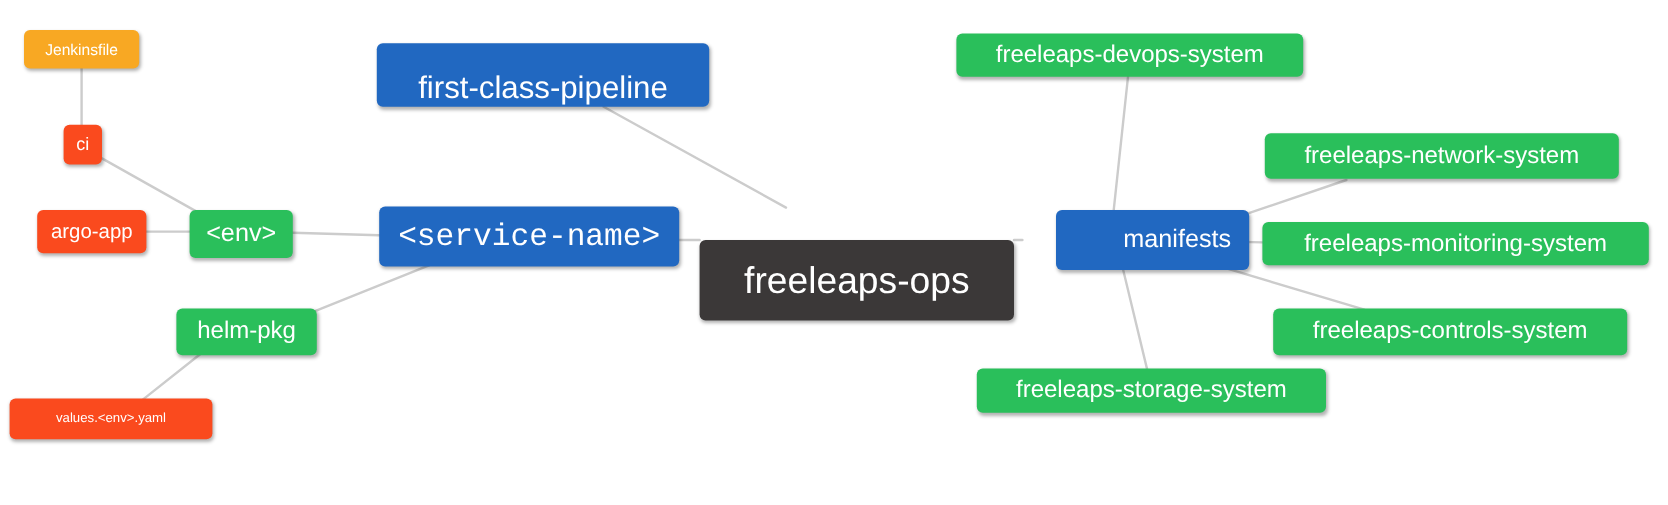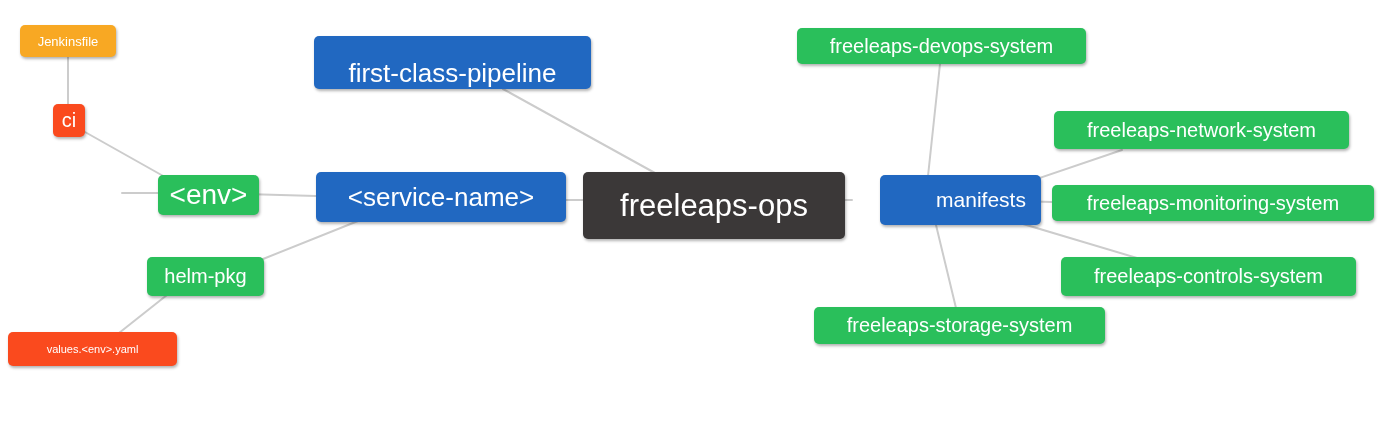--- a/index.html
+++ b/index.html
@@ -31,34 +31,34 @@
     display: flex;
     align-items: center;
     justify-content: center;
     color: #ffffff;
     border-radius: 5px;
     box-shadow: 1px 2px 3px rgba(0, 0, 0, 0.3);
     white-space: nowrap;
     cursor: pointer;
     box-sizing: border-box;
   }
-  .c-root   { background: #3b3838; }
+  .c-root   { background: #3b3838; margin-top: 28px; }
   .c-blue   { background: #2168c1; }
   .c-green  { background: #2abf5b; }
   .c-red    { background: #fa4a1e; }
   .c-orange { background: #f8a823; }
 
   #n-root       { left: 583px;  top: 172px; width: 262px; height: 67px; font-size: 31px; }
   #n-fcp        { left: 314px;  top: 36px;  width: 277px; height: 53px; font-size: 26px; align-items: flex-end; }
-  #n-svc        { left: 316px;  top: 172px; width: 250px; height: 50px; font-size: 26px; }
+  #n-svc        { left: 316px;  top: 172px; width: 250px; height: 50px; font-size: 26px; font-family: Liberation Mono, monospace; }
   #n-man        { left: 880px;  top: 175px; width: 161px; height: 50px; font-size: 21px; padding-left: 41px; }
-  #n-env        { left: 158px;  top: 175px; width: 101px;  height: 40px; font-size: 28px; }
+  #n-env        { left: 158px;  top: 175px; width: 86px;  height: 40px; font-size: 21px; }
   #n-helm       { left: 147px;  top: 257px; width: 117px; height: 39px; font-size: 20px; }
   #n-argo       { left: 31px;   top: 175px; width: 91px;  height: 36px; font-size: 17px; }
-  #n-ci         { left: 53px;   top: 104px; width: 32px;  height: 33px; font-size: 20px; }
+  #n-ci         { left: 53px;   top: 104px; width: 32px;  height: 33px; font-size: 15px; }
   #n-values     { left: 8px;    top: 332px; width: 169px; height: 34px; font-size: 11px; }
   #n-jenkins    { left: 20px;   top: 25px;  width: 96px;  height: 32px; font-size: 13px; }
   #n-devops     { left: 797px;  top: 28px;  width: 289px; height: 36px; font-size: 20px; }
   #n-network    { left: 1054px; top: 111px; width: 295px; height: 38px; font-size: 20px; }
   #n-monitoring { left: 1052px; top: 185px; width: 322px; height: 36px; font-size: 20px; }
   #n-controls   { left: 1061px; top: 257px; width: 295px; height: 39px; font-size: 20px; text-align: center; }
   #n-storage    { left: 814px;  top: 307px; width: 291px; height: 37px; font-size: 20px; text-align: center; }
 </style>
 </head>
 <body>
@@ -99,20 +99,23 @@
   </div>
 
   <div class="node c-green" id="n-env">
     <span>&lt;env&gt;</span>
   </div>
 
   <div class="node c-green" id="n-helm">
     <span>helm-pkg</span>
   </div>
 
+  <div class="node c-red" id="n-argo">
+    <span>argo-app</span>
+  </div>
 
   <div class="node c-red" id="n-ci">
     <span>ci</span>
   </div>
 
   <div class="node c-red" id="n-values">
     <span>values.&lt;env&gt;.yaml</span>
   </div>
 
   <div class="node c-orange" id="n-jenkins">

